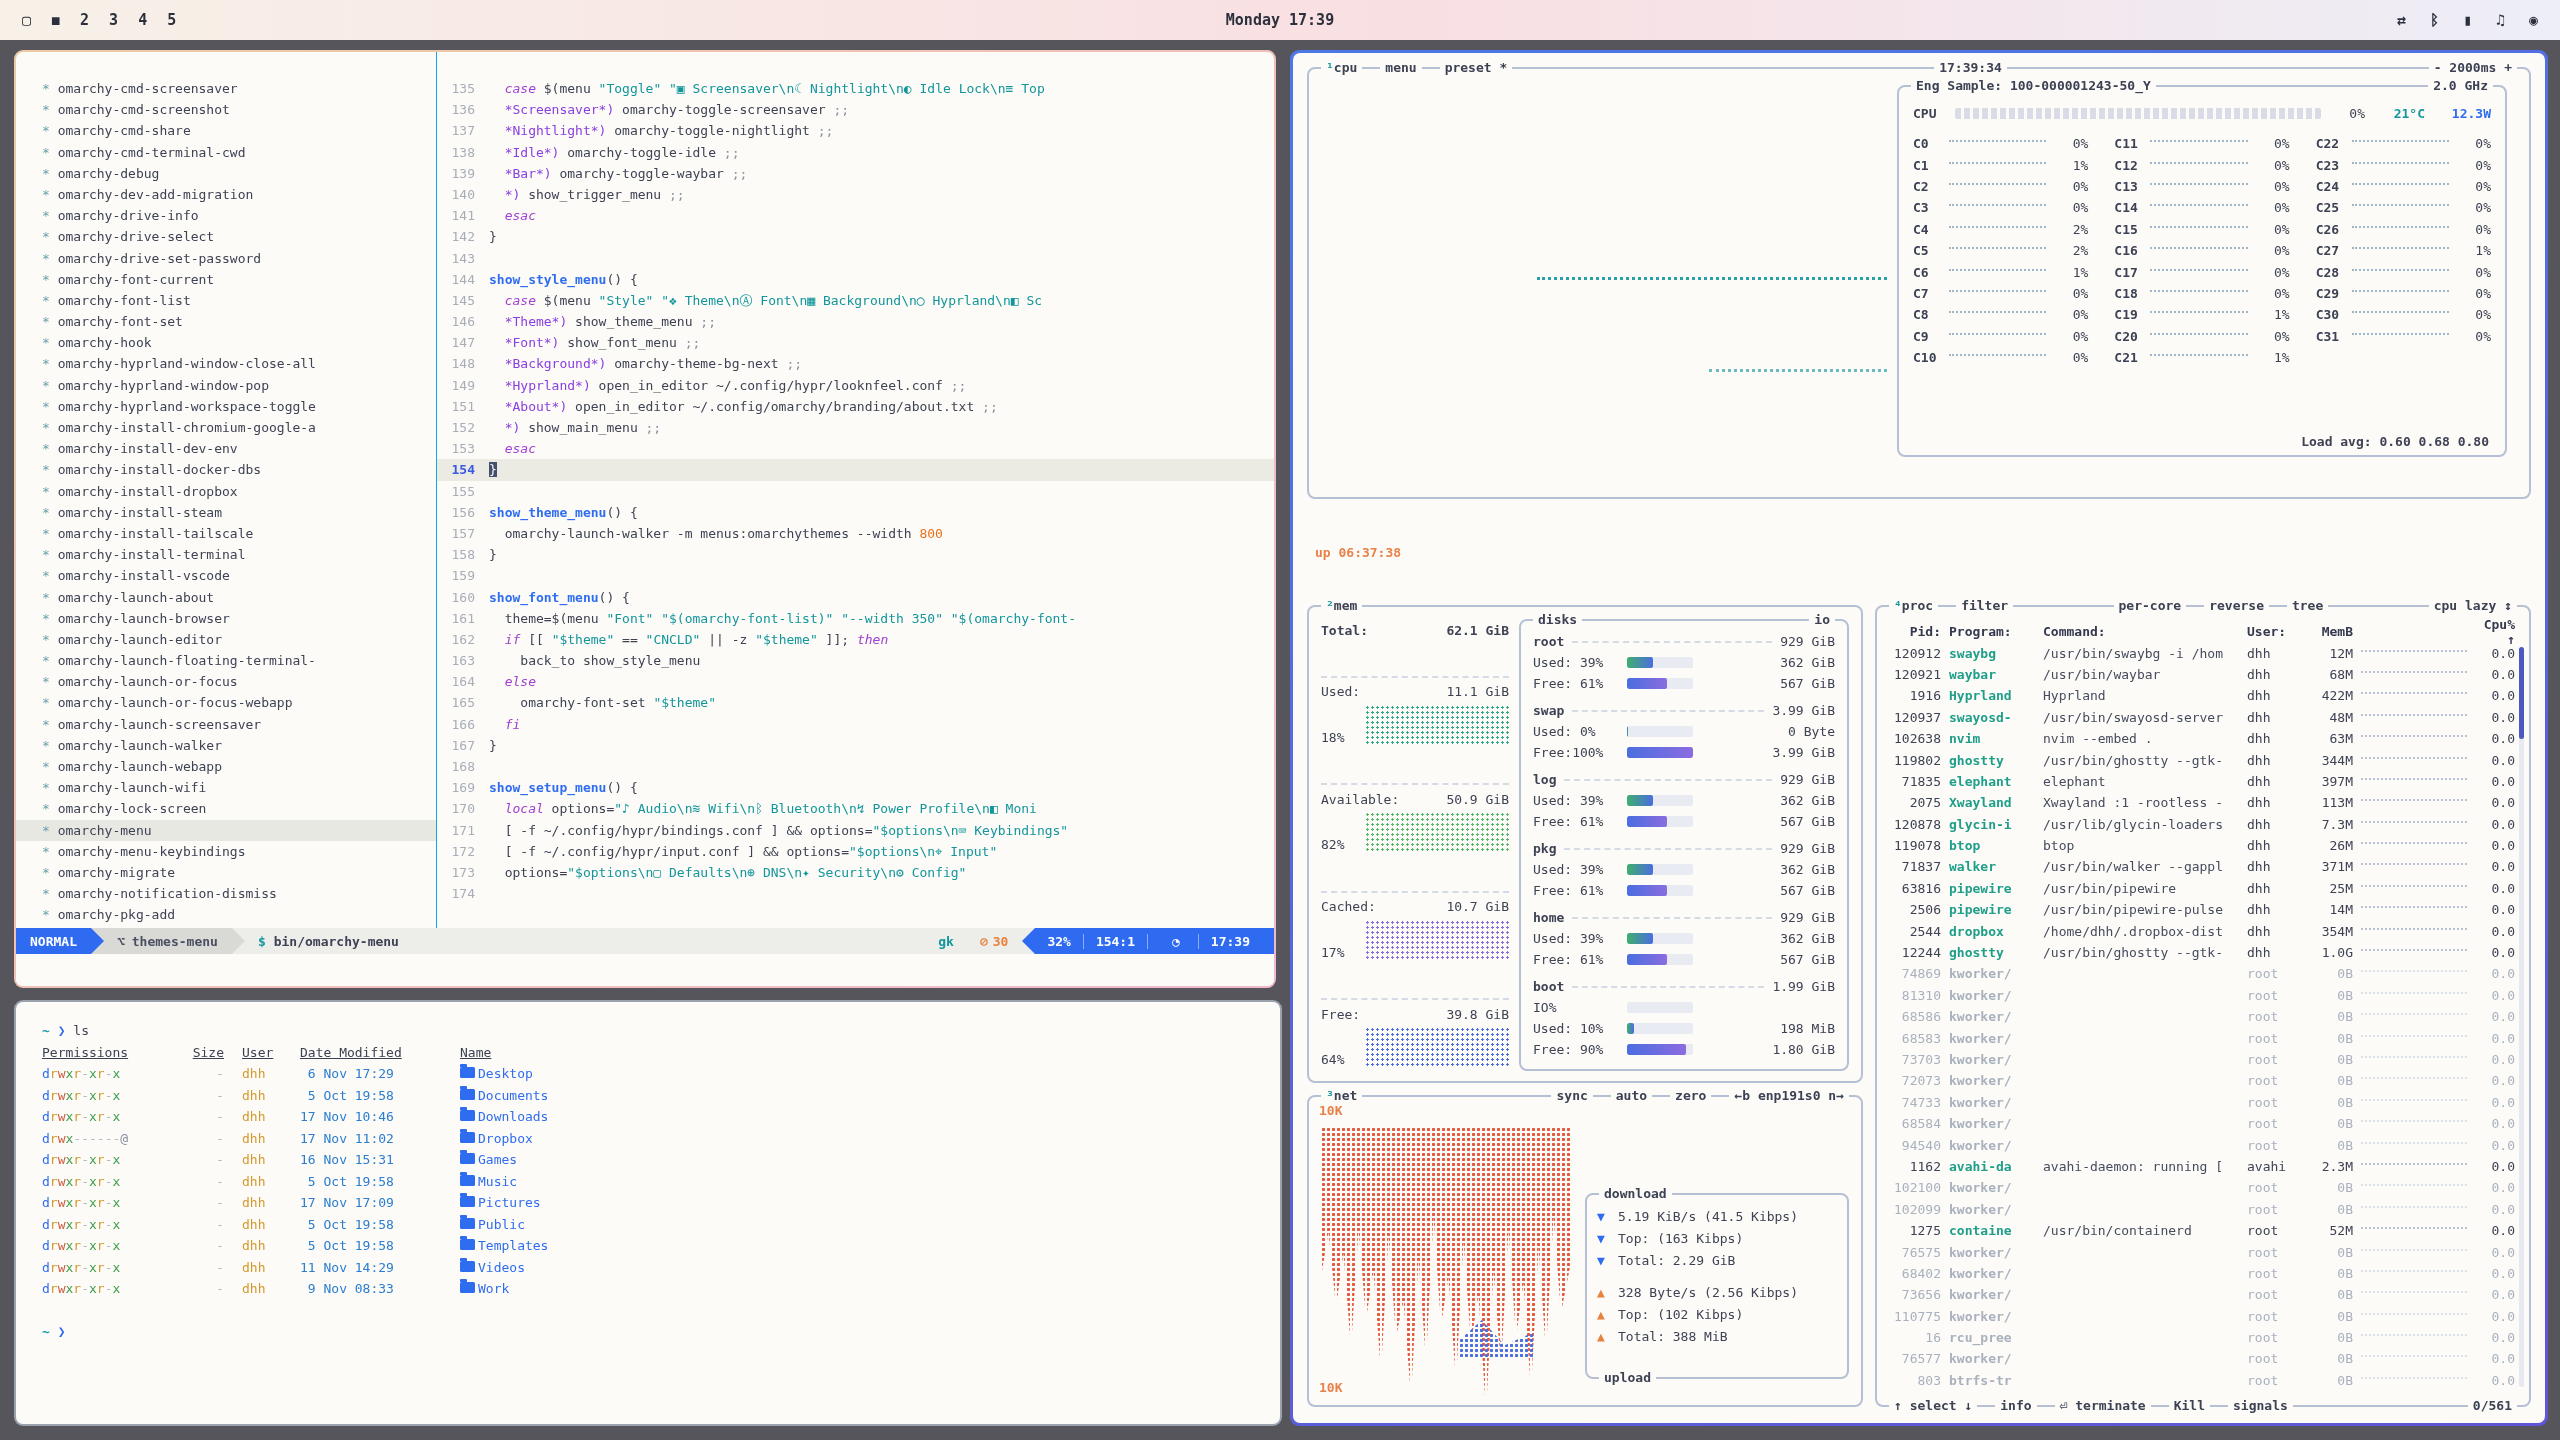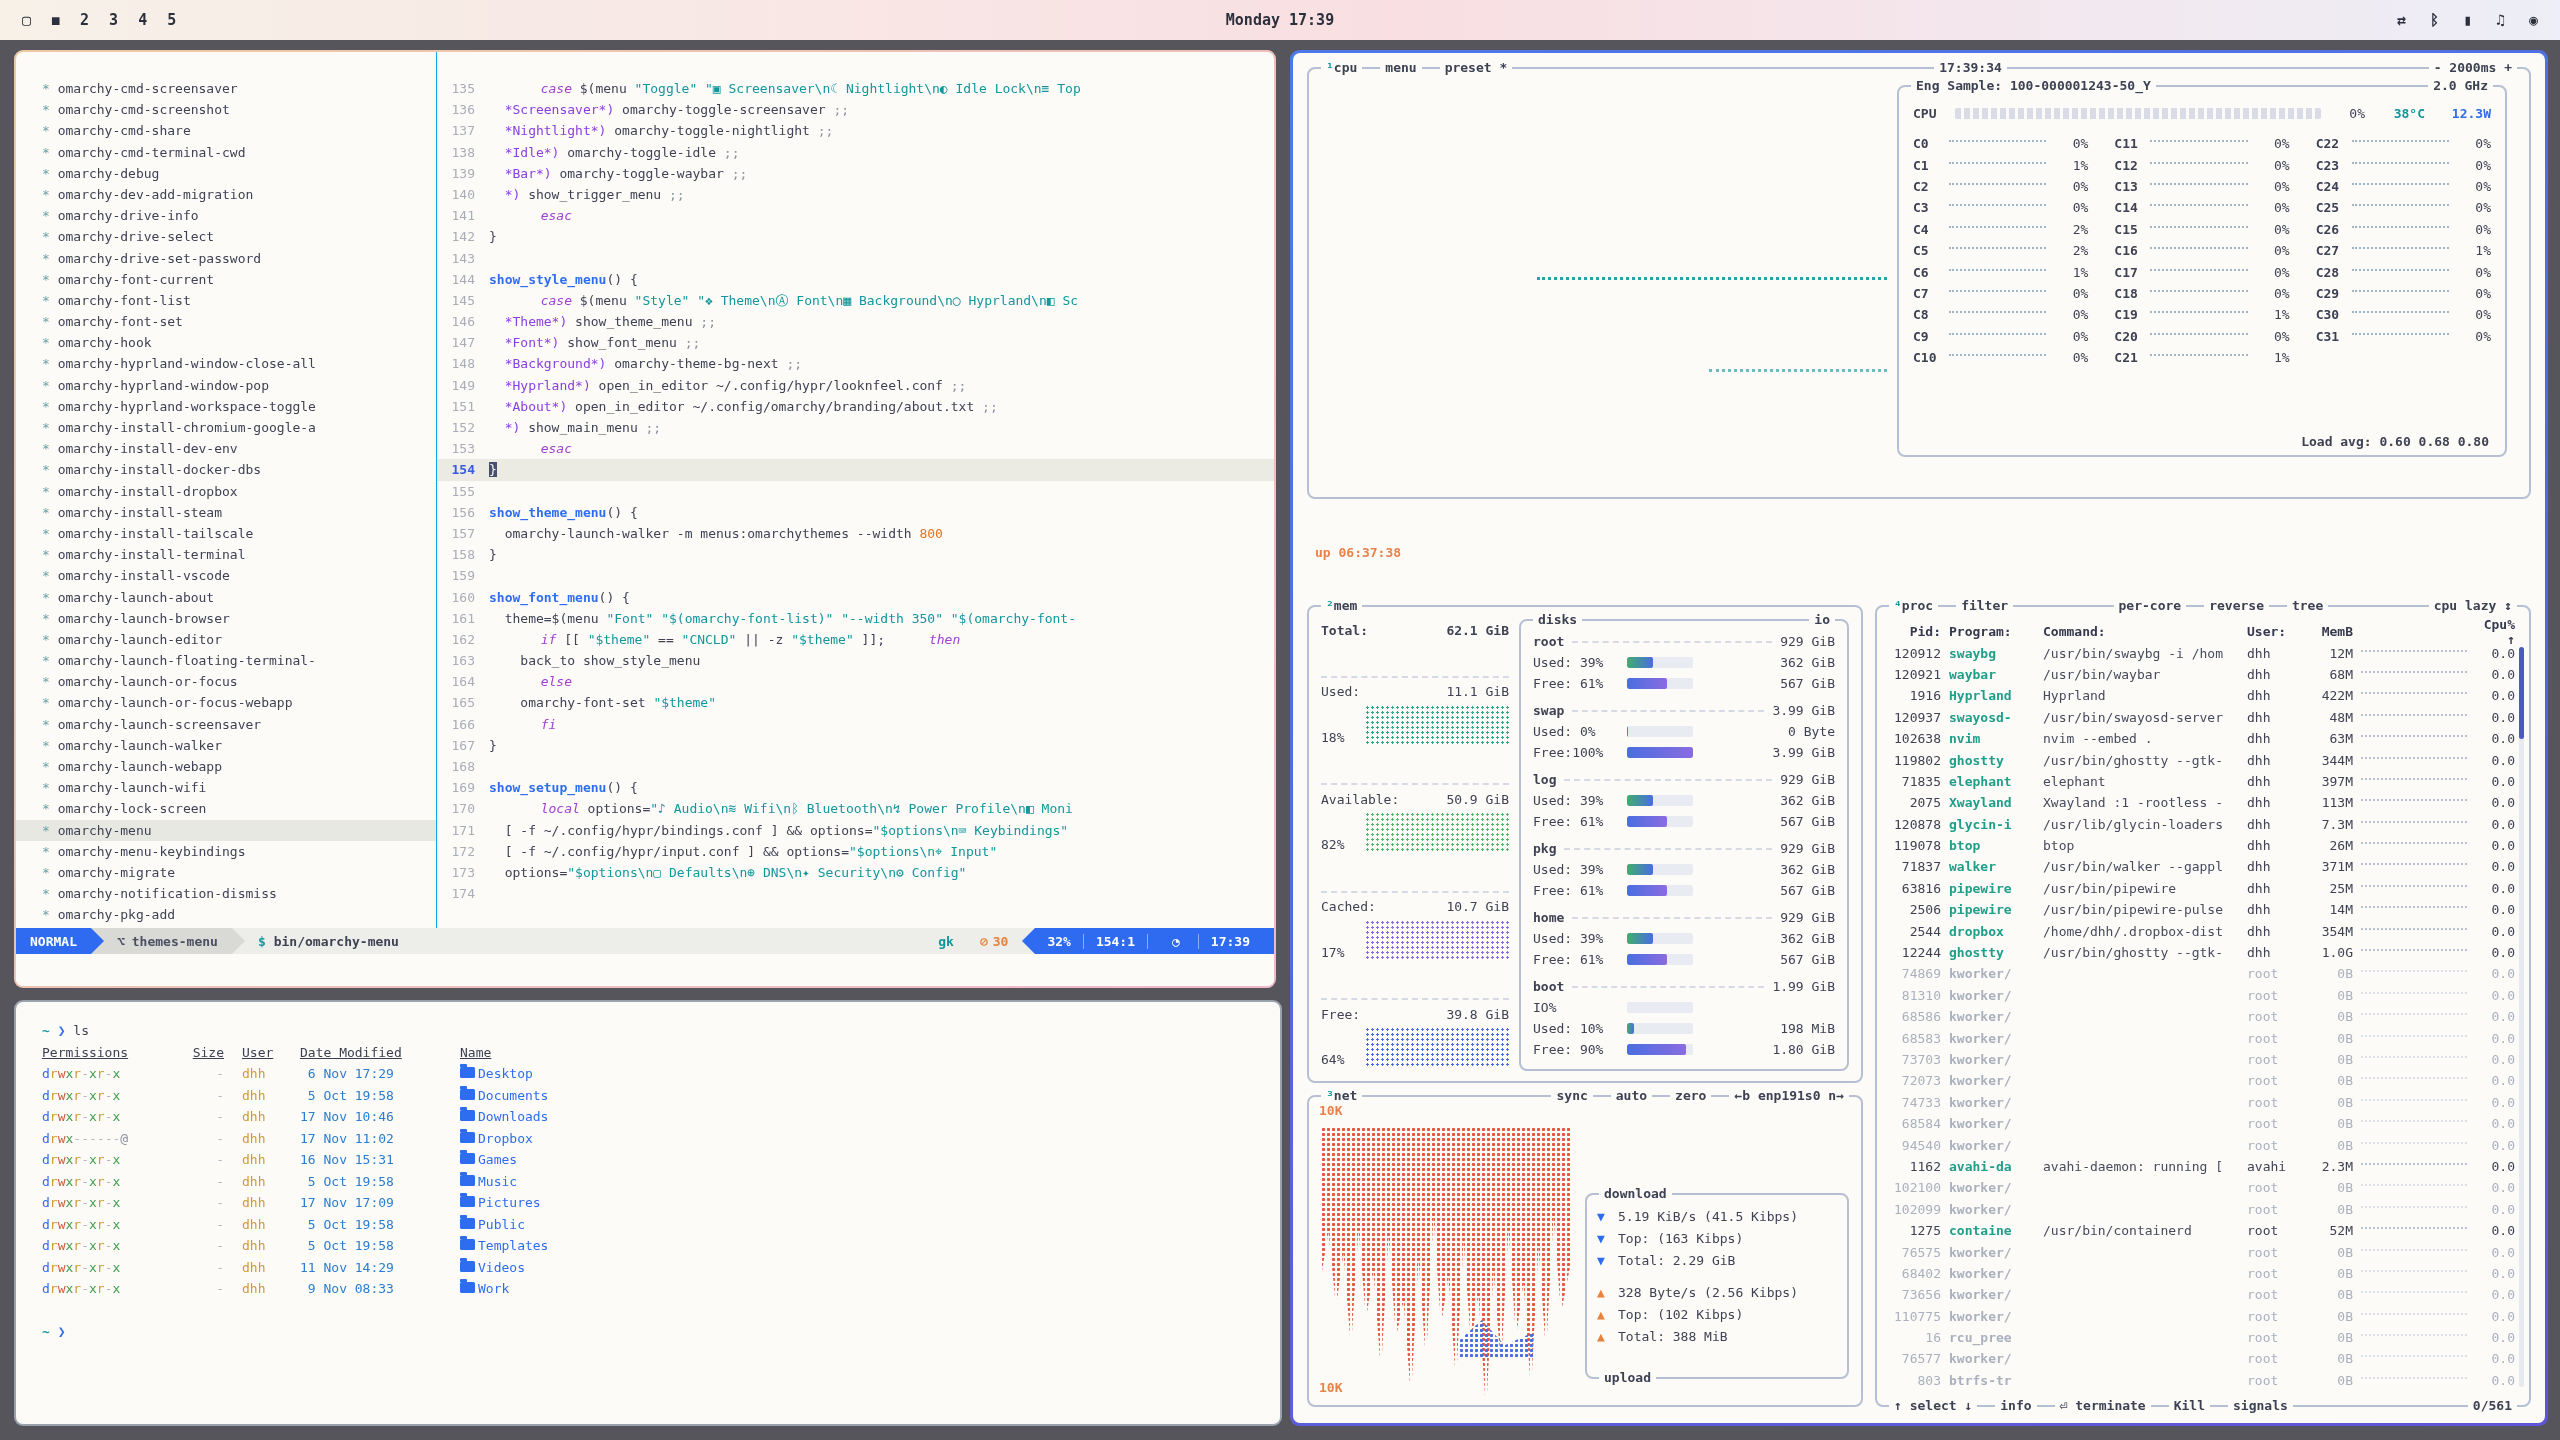--- a/index.html
+++ b/index.html
@@ -29,21 +29,21 @@
   .file-item{height:21.2px;line-height:21.2px;}
   .file-item .bullet{color:#6aa0aa;}
   .file-item .fname{color:#3e4254;}
   .file-item.sel{background:#e8e8e3;margin-left:-26px;padding-left:26px;}
   .code-pane{flex:1;border-left:1px solid #0ea5e9;padding-top:26px;overflow:hidden;}
   .code-line{height:21.2px;line-height:21.2px;display:flex;}
   .code-line .ln{width:52px;text-align:right;padding-right:14px;color:#a8adb8;flex:none;}
   .code-line.cur{background:#ebebe4;}
   .code-line.cur .ln{color:#3a5be0;font-weight:bold;}
   .lbody{white-space:pre;}
-  .tk{color:#a03fd0;font-style:italic;margin-left:36px;}
+  .tk{color:#a03fd0;font-style:italic;}
   .tf{color:#2f6df0;font-weight:bold;}
   .ts{color:#12969c;}
   .tp{color:#8a3fe0;}
   .tn{color:#e8701a;}
   .to{color:#8a90a0;}
   .td{color:#3e4254;}
   .cursor{background:#46506e;color:#fcfbf7;}
 
   
   .statusline{height:26px;display:flex;align-items:stretch;font-weight:bold;background:#ededea;font-size:13px;flex:none;}
@@ -431,21 +431,21 @@
       <div class="cpu-panel">
         <div class="chips-top">
           <span class="chip">Eng Sample: 100-000001243-50_Y</span>
           <span class="chips-spacer"></span>
           <span class="chip">2.0 GHz</span>
         </div>
         <div class="cpu-total-row">
           <span class="ctr-label">CPU</span>
           <span class="meter-track"></span>
           <span class="ctr-pct">0%</span>
-          <span class="ctr-temp">38°C</span>
+          <span class="ctr-temp">21°C</span>
           <span class="ctr-watt">12.3W</span>
         </div>
         <div class="core-grid">
             <div class="core">
               <span class="cn">C0</span>
               <span class="dots"></span>
               <span class="cp">0%</span>
             </div>
             <div class="core">
               <span class="cn">C1</span>

